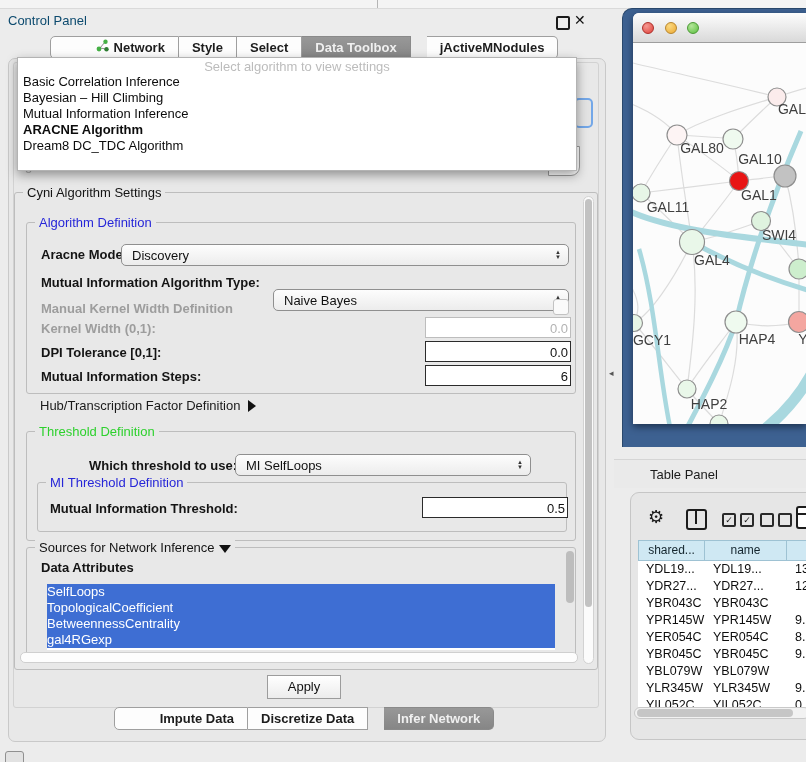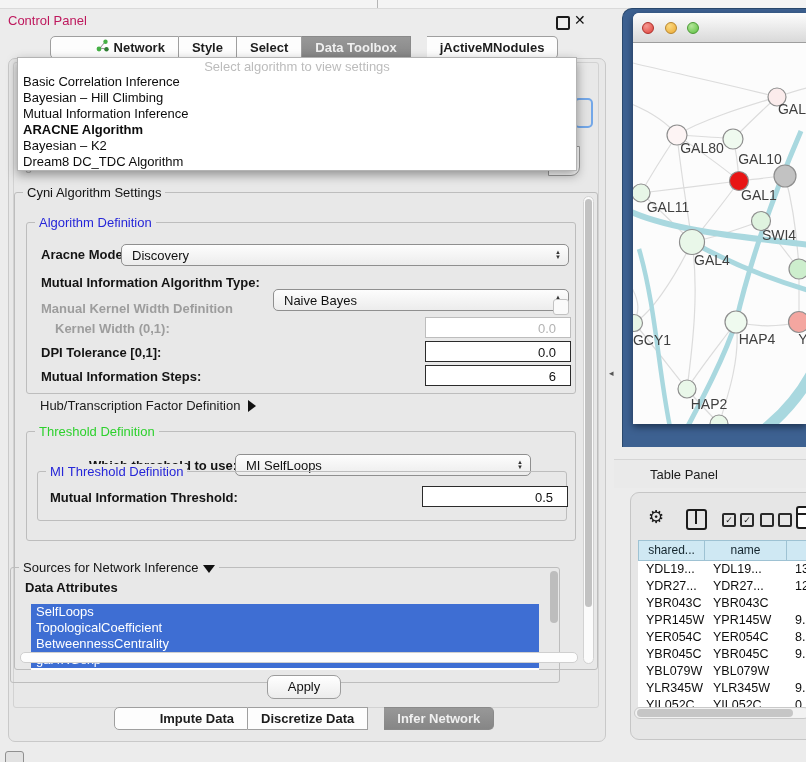--- a/index.html
+++ b/index.html
@@ -10,21 +10,21 @@
     -webkit-font-smoothing:antialiased;
   }
   .abs{position:absolute;}
 
   
   #top-strip{left:0;top:0;width:806px;height:8px;background:#f4f4f4;border-bottom:1px solid #dadada;}
   #top-strip .tick{position:absolute;left:377px;top:0;width:1px;height:8px;background:#b5b5b5;}
 
   
   #cp-titlebar{left:0;top:9px;width:608px;height:26px;}
-  #cp-title{left:8px;top:4px;font-size:13px;color:#be185d;}
+  #cp-title{left:8px;top:4px;font-size:13px;color:#0c4a6e;}
   #cp-float{left:556px;top:7px;width:10px;height:10px;border:2px solid #1a1a1a;border-radius:2px;}
   #cp-close{left:574px;top:3px;font-size:14px;font-weight:700;color:#111;}
 
   
   #cp-tabbar{left:0;top:36px;width:608px;height:23px;display:flex;justify-content:center;}
   .tab{
     height:21px;line-height:21px;padding:0 13px;background:#fdfdfd;
     border:1px solid #9f9f9f;border-left:none;font-size:13px;font-weight:700;color:#1d1d1d;
     display:flex;align-items:center;gap:5px;
   }
@@ -50,58 +50,58 @@
 
   
   .fs{position:absolute;border:1px solid #bdbdbd;border-radius:3px;}
   .fs-legend{position:absolute;top:-8px;left:8px;background:#e8e8e8;padding:0 4px;font-size:13px;color:#141414;white-space:nowrap;}
   .fs-legend.blue{color:#2626d8;}
   .fs-legend.green{color:#2ed12e;}
 
   #fs-cyni{left:14px;top:192px;width:582px;height:476px;}
   #fs-algdef{left:26px;top:222px;width:548px;height:170px;}
   #fs-threshold{left:26px;top:431px;width:548px;height:108px;}
-  #fs-mi{left:10px;top:39px;width:528px;height:48px;}
-  #fs-sources{left:10px;top:547px;width:548px;height:114px;margin-top:20px;}
+  #fs-mi{left:10px;top:50px;width:528px;height:48px;}
+  #fs-sources{left:26px;top:547px;width:548px;height:114px;}
 
   .lbl{position:absolute;font-size:13px;font-weight:700;color:#141414;white-space:nowrap;}
   .lbl.dim{color:#9d9d9d;}
 
   
   .combo{position:absolute;height:22px;background:linear-gradient(#fdfdfd,#ececec);
     border:1px solid #8f8f8f;border-radius:5px;font-size:13px;color:#111;
     line-height:22px;padding-left:10px;box-sizing:border-box;}
   .combo .arrows{position:absolute;right:7px;top:50%;transform:translateY(-50%);
     display:flex;flex-direction:column;line-height:5px;font-size:6px;color:#333;}
 
   
   .field{position:absolute;height:21px;background:#fff;border:1px solid #2b2b2b;
-    font-size:13px;color:#111;line-height:21px;text-align:right;padding-right:14px;box-sizing:border-box;}
+    font-size:13px;color:#111;line-height:21px;text-align:right;padding-right:2px;box-sizing:border-box;}
   .field.disabled{border-color:#bdbdbd;color:#b3b3b3;}
 
   .checkbox{position:absolute;width:14px;height:14px;border:1px solid #c2c2c2;border-radius:3px;background:#fafafa;}
 
   
   #hub-row{left:40px;top:398px;font-size:13px;color:#1a1a1a;display:flex;align-items:center;gap:8px;}
   .tri-right{width:0;height:0;border-left:8px solid #111;border-top:6px solid transparent;border-bottom:6px solid transparent;}
   .tri-down{display:inline-block;width:0;height:0;border-top:8px solid #111;border-left:6px solid transparent;border-right:6px solid transparent;margin-left:4px;vertical-align:middle;}
 
   
   #attr-list{position:absolute;left:20px;top:36px;width:508px;height:66px;background:#fff;overflow:hidden;}
-  .attr-item{height:16px;line-height:16px;font-size:13px;color:#fff;background:#3e6ed3;padding-left:5px;white-space:nowrap;}
+  .attr-item{height:16px;line-height:16px;font-size:13px;color:#fff;background:#3e6ed3;white-space:nowrap;}
   #attr-scroll{position:absolute;right:1px;top:3px;width:8px;height:52px;background:#bdbdbd;border-radius:4px;}
   #src-hscroll{left:20px;top:652px;width:556px;height:9px;background:#fdfdfd;border:1px solid #cfcfcf;border-radius:5px;z-index:2;}
 
   
   #settings-scroll{left:583px;top:196px;width:11px;height:468px;background:#fbfbfb;border:1px solid #d2d2d2;border-radius:6px;box-sizing:border-box;}
   #settings-scroll .thumb{position:absolute;left:1px;top:2px;width:7px;height:408px;background:#c2c2c2;border-radius:4px;}
 
   
   #apply-btn{left:267px;top:675px;width:72px;height:22px;background:linear-gradient(#ffffff,#ececec);
-    border:1px solid #9c9c9c;border-radius:7px;font-size:13px;color:#111;text-align:center;line-height:21px;}
+    border:1px solid #9c9c9c;border-radius:0;font-size:13px;color:#111;text-align:center;line-height:21px;}
   #bottom-tabbar{left:0;top:707px;width:608px;height:23px;display:flex;justify-content:center;}
 
   
   #divider-arrow{left:609px;top:368px;font-size:9px;color:#555;}
 
   
   #nw-frame{left:622px;top:8px;width:184px;height:438px;background:#3d6191;border-radius:10px 0 0 0;
     border-left:1px solid #2a486c;border-top:1px solid #2a486c;}
   #nw-window{left:633px;top:13px;width:173px;height:411px;background:#fcfcfc;border-radius:6px 0 0 0;
     overflow:hidden;box-shadow:0 3px 7px rgba(5,15,30,.55);}
@@ -191,21 +191,20 @@
 <div id="frag-corner" class="abs"></div>
 <div id="frag-text" class="abs">gal-filtered.sif default node</div>
 
 <div id="popup" class="abs">
   <div id="popup-placeholder">Select algorithm to view settings</div>
   <div id="popup-items">
       <div class="popup-item">Basic Correlation Inference</div>
       <div class="popup-item">Bayesian – Hill Climbing</div>
       <div class="popup-item">Mutual Information Inference</div>
       <div class="popup-item bold">ARACNE Algorithm</div>
-      <div class="popup-item">Bayesian – K2</div>
       <div class="popup-item">Dream8 DC_TDC Algorithm</div>
     </div>
 </div>
 
 <div id="fs-cyni" class="fs">
   <span class="fs-legend">Cyni Algorithm Settings</span>
 </div>
 <div id="settings-scroll" class="abs">
     <div class="thumb"></div>
   </div>
@@ -223,21 +222,21 @@
   <span class="lbl" style="left:14px;top:52px;">Mutual Information Algorithm Type:</span>
   <div class="combo" style="left:246px;top:48px;width:296px;margin-top:18px;">
     <span>Naive Bayes</span>
     <span class="arrows">
         <span>▲</span>
         <span>▼</span>
       </span>
   </div>
   <span class="lbl dim" style="left:14px;top:78px;">Manual Kernel Width Definition</span>
   <div class="checkbox" style="left:526px;top:76px;"></div>
-  <span class="lbl dim" style="left:14px;top:98px;margin-left:14px;">Kernel Width (0,1):</span>
+  <span class="lbl dim" style="left:14px;top:98px;">Kernel Width (0,1):</span>
   <div class="field disabled" style="left:398px;top:94px;width:146px;">0.0</div>
   <span class="lbl" style="left:14px;top:122px;">DPI Tolerance [0,1]:</span>
   <div class="field" style="left:398px;top:118px;width:146px;">0.0</div>
   <span class="lbl" style="left:14px;top:146px;">Mutual Information Steps:</span>
   <div class="field" style="left:398px;top:142px;width:146px;">6</div>
 </div>
 
 <div id="hub-row" class="abs">
   <span>Hub/Transcription Factor Definition</span>
   <span class="tri-right"></span>

